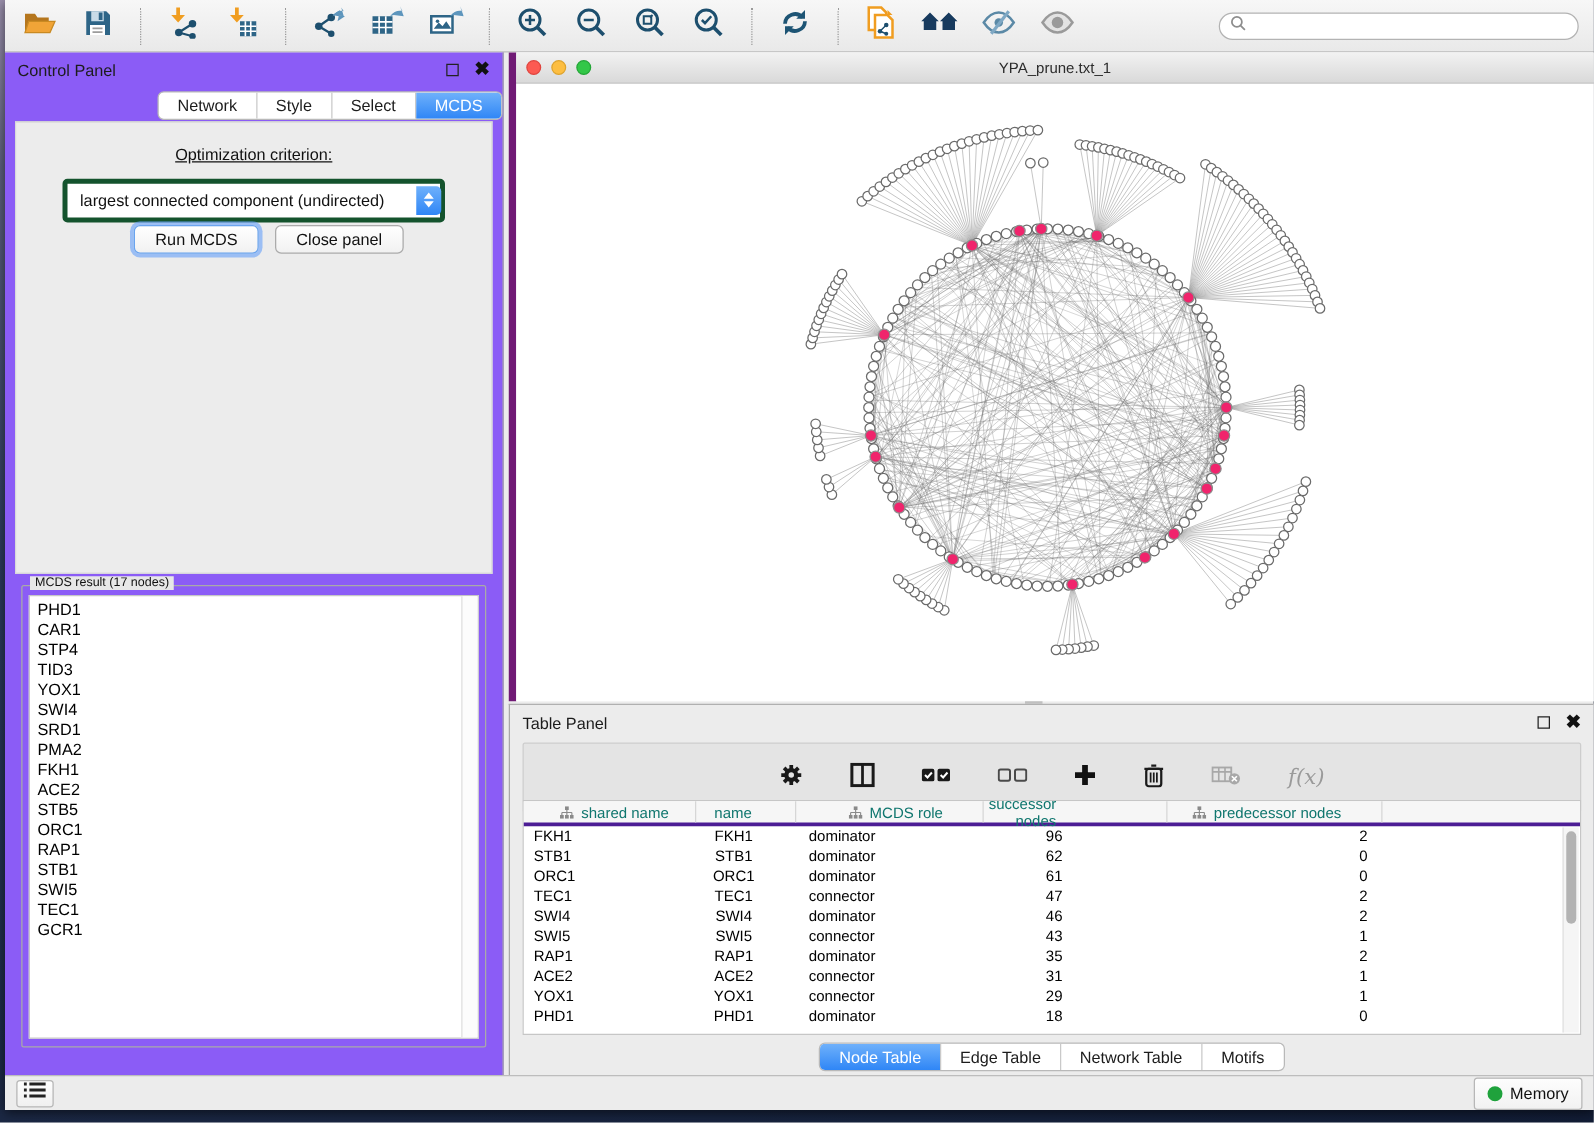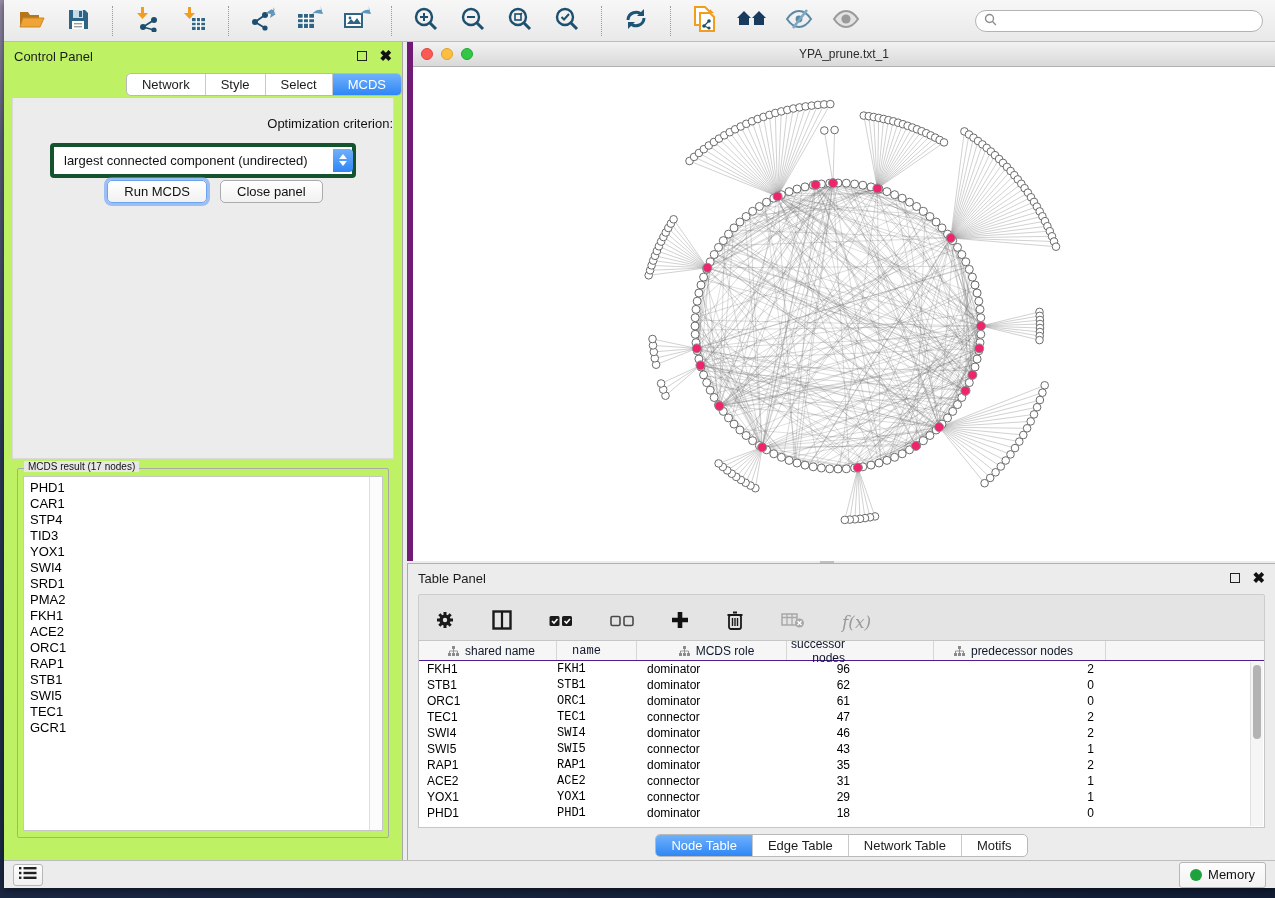--- a/index.html
+++ b/index.html
@@ -15,34 +15,34 @@
   .toolbar { position:absolute; left:0; top:0; right:0; height:42px;
     background:linear-gradient(#f7f7f7,#e9e9e9); border-bottom:1px solid #bcbcbc;
     display:flex; align-items:center; padding:0 12px; gap:17px; }
   .tb-sep { width:1px; height:30px; border-left:1px dotted #9a9a9a; margin:0 2px; }
   .tb-btn { width:30px; height:30px; display:flex; align-items:center; justify-content:center; cursor:pointer; }
   .search { margin-left:auto; width:288px; height:22px; border:1px solid #b3b3b3; border-radius:12px;
     background:#fff; display:flex; align-items:center; padding:0 8px; gap:5px; }
   .search input { border:none; outline:none; flex:1; font-size:12px; font-family:"Liberation Sans",sans-serif; background:transparent; }
 
   
-  .cpanel { position:absolute; left:0; top:42px; width:399px; bottom:28px; background:#bef264; border-right:1px solid #a8a8a8; }
+  .cpanel { position:absolute; left:0; top:42px; width:399px; bottom:28px; background:#8b5cf6; border-right:1px solid #a8a8a8; }
   .panel-head { height:28px; display:flex; align-items:center; padding:0 10px; font-size:13px; color:#1c1c1c; }
   .panel-head .spacer { flex:1; }
   .win-float { width:10px; height:10px; border:1.6px solid #222; margin-right:12px; cursor:pointer; }
   .win-close { font-size:15px; font-weight:bold; color:#111; line-height:10px; cursor:pointer; }
 
   .seg { display:flex; border:1px solid #b9b9b9; border-radius:5px; background:#fff; overflow:hidden; font-size:13px; }
   .seg-item { padding:3px 15px; color:#1c1c1c; border-right:1px solid #c9c9c9; cursor:pointer; white-space:nowrap; }
   .seg-item:last-child { border-right:none; }
   .seg-item.active { background:linear-gradient(#6fb1fb,#2f86f6); color:#fff; }
   .cp-tabs-row { display:flex; justify-content:flex-end; margin-top:3px; position:relative; z-index:2;margin-left:21px; }
 
   .cp-content { position:absolute; left:8px; right:8px; top:55px; height:362px; background:#ececec; border:1px solid #d9d9d9; border-top:1px solid #cfcfcf; }
-  .opt-label { text-align:right; margin-top:18px; font-size:13px; color:#111; }
+  .opt-label { text-align:center; margin-top:18px; font-size:13px; color:#111;text-decoration:underline; }
   .dropdown { position:absolute; left:37px; right:37px; top:45px; height:35px; background:#fff; border:4px solid #14532d; border-radius:4px;
     display:flex; align-items:center; font-size:13px; color:#111; cursor:pointer; }
   .dropdown .dd-text { flex:1; padding-left:10px; white-space:nowrap; overflow:hidden; }
   .dd-stepper { width:20px; height:23px; margin:-1px -1px 0 0; border-radius:0 4px 4px 0; background:linear-gradient(#6fb1fb,#2f86f6);
     display:flex; flex-direction:column; align-items:center; justify-content:center; gap:2px; }
   .dd-up { width:0; height:0; border-left:4px solid transparent; border-right:4px solid transparent; border-bottom:5px solid #fff; }
   .dd-down { width:0; height:0; border-left:4px solid transparent; border-right:4px solid transparent; border-top:5px solid #fff; }
   .btn-row { position:absolute; left:0; right:0; top:82px; display:flex; justify-content:center; gap:13px; }
   .mac-btn { background:linear-gradient(#ffffff,#f1f1f1); border:1px solid #ababab; border-radius:5px; padding:3px 16px; font-size:13px; color:#111; cursor:pointer; }
   .mac-btn.focused { box-shadow:0 0 0 3px rgba(102,160,250,.6); border-color:#6aa4ef;margin-left:24px; }
@@ -60,33 +60,33 @@
   .tl { width:12px; height:12px; border-radius:50%; margin-right:8px; cursor:pointer; }
   .tl.red{ background:#fc5a52; border:1px solid #e0443e;}
   .tl.yellow{ background:#fdbe41; border:1px solid #dea32c;}
   .tl.green{ background:#33c748; border:1px solid #23a636;}
   .net-title .title-text { position:absolute; left:0; right:0; text-align:center; font-size:12px; color:#2c2c2c; }
   .net-view { position:absolute; left:0; top:25px; right:0; bottom:0; background:#fff; overflow:hidden; }
 
   
   .tpanel { position:absolute; left:403px; top:563px; right:0; bottom:28px; background:#ececec; border-left:1px solid #a8a8a8; border-top:1px solid #b0b0b0; }
   .t-toolbar { position:absolute; left:10px; right:10px; top:30px; height:56px; background:#e4e4e4; border:1px solid #cdcdcd; border-radius:2px;
-    display:flex; align-items:center; gap:37px; padding:0 16px; }
+    display:flex; align-items:center; gap:37px; padding:0 16px;justify-content:center; }
   .t-tool { display:flex; align-items:center; justify-content:center; cursor:pointer; }
   .t-tool.disabled { cursor:default; }
   .fx { font-family:"DejaVu Serif", serif; font-style:italic; font-size:17px; color:#9a9a9a; }
 
   .dtable { position:absolute; left:10px; right:10px; top:76px; bottom:32px; background:#fff; border:1px solid #c6c6c6; }
-  .thead { display:flex; height:20px; background:#f6f6f6; border-bottom:1px solid #4c1d95; font-size:12px; color:#0f172a; }
+  .thead { display:flex; height:20px; background:#f6f6f6; border-bottom:3px solid #4c1d95; font-size:12px; color:#0f766e; }
   .th { display:flex; align-items:center; justify-content:center; gap:6px; border-right:1px solid #d6d6d6; height:100%; cursor:pointer; }
   .tbody { font-size:12px; color:#000; }
   .tr { display:flex; height:16px; line-height:16px; cursor:default; }
   .td { white-space:nowrap; overflow:hidden; }
   .c0{ width:138px; padding-left:8px; }
-  .c1{ width:80px;  text-align:left; padding-right:20px;font-family:Liberation Mono, monospace; }
+  .c1{ width:80px;  text-align:center; padding-right:20px; }
   .c2{ width:150px; padding-left:10px; }
   .c3{ width:147px; text-align:right; padding-right:84px; }
   .c4{ width:172px; text-align:right; padding-right:12px; }
   .vscroll { position:absolute; right:1px; top:21px; bottom:1px; width:13px; background:#f5f5f5; border-left:1px solid #e0e0e0; }
   .vthumb { position:absolute; left:2px; right:2px; top:3px; height:74px; background:#b3b3b3; border-radius:5px; cursor:grab; }
   .t-tabs-row { position:absolute; left:0; right:0; bottom:3px; display:flex; justify-content:center; }
 
   
   .statusbar { position:absolute; left:0; right:0; bottom:0; height:28px; background:#ececec; border-top:1px solid #bdbdbd;
     display:flex; align-items:center; padding:0 9px; }
@@ -323,20 +323,21 @@
             <div>PHD1</div>
             <div>CAR1</div>
             <div>STP4</div>
             <div>TID3</div>
             <div>YOX1</div>
             <div>SWI4</div>
             <div>SRD1</div>
             <div>PMA2</div>
             <div>FKH1</div>
             <div>ACE2</div>
+            <div>STB5</div>
             <div>ORC1</div>
             <div>RAP1</div>
             <div>STB1</div>
             <div>SWI5</div>
             <div>TEC1</div>
             <div>GCR1</div>
           </div>
         <div class="mcds-scroll"></div>
       </div>
     </div>

